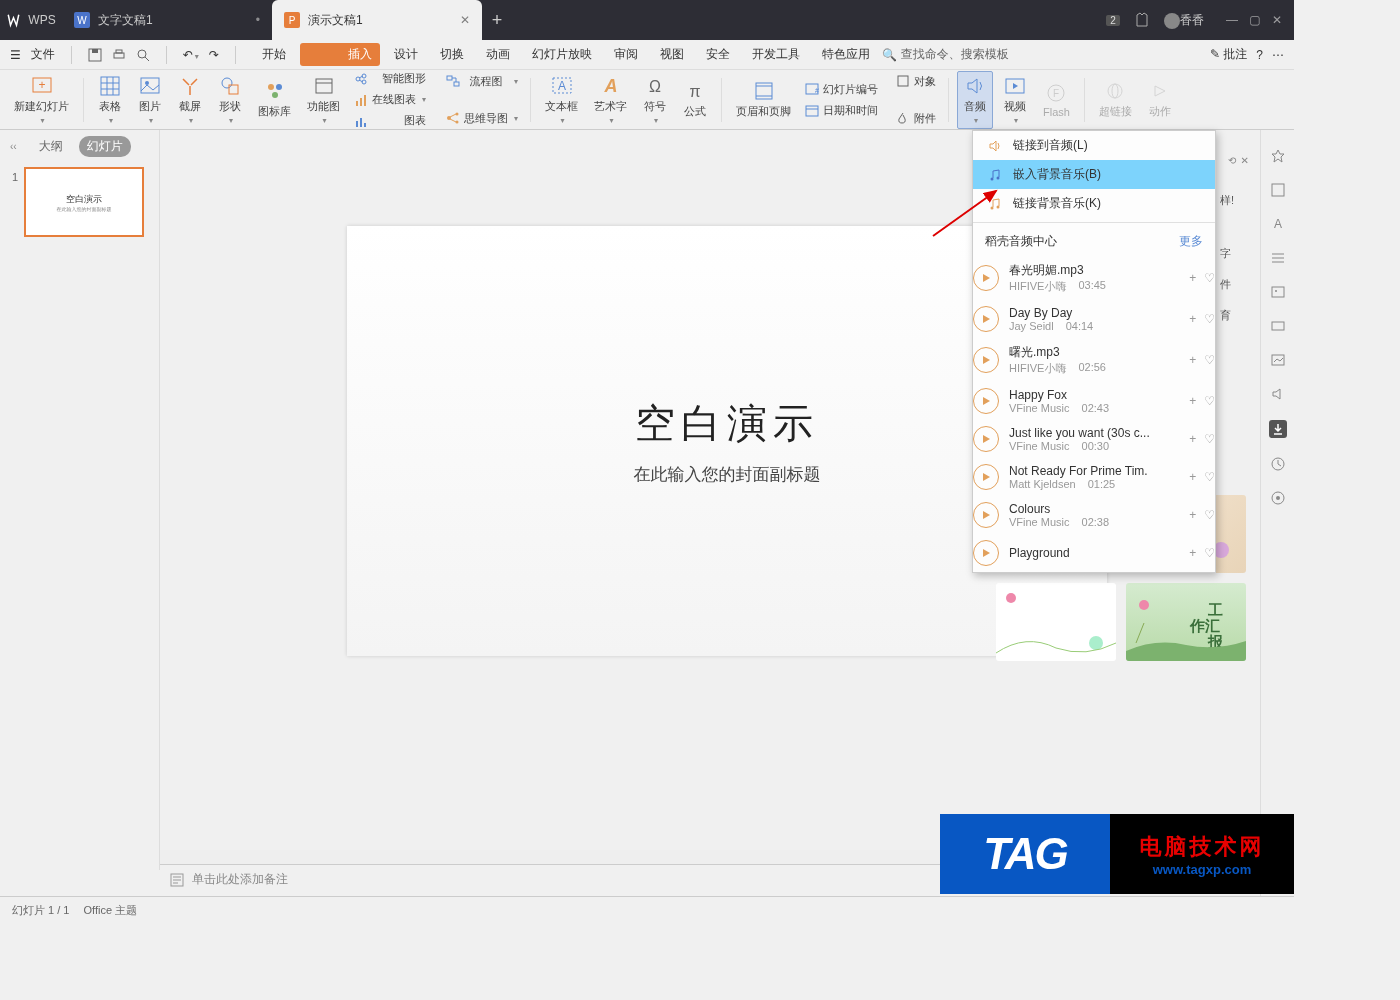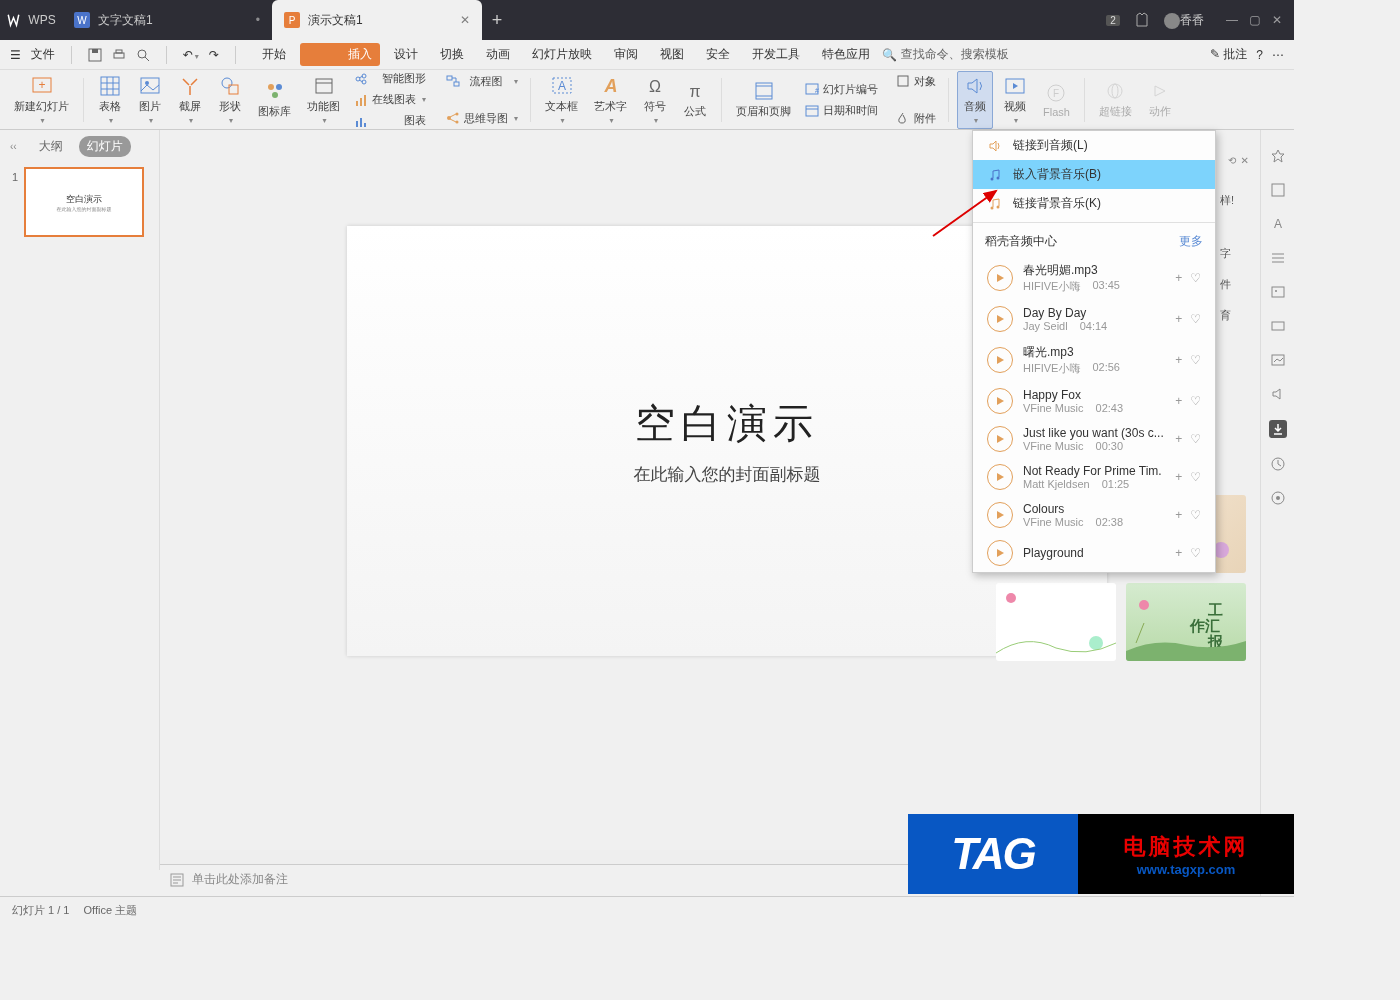--- a/index.html
+++ b/index.html
@@ -63,21 +63,21 @@
 .slide p { font-size: 17px; color: #444; }
 
 
 .dropdown { position: absolute; left: 972px; top: 130px; width: 244px; background: #fdfdfd; border: 1px solid #ccc; box-shadow: 2px 3px 8px rgba(0,0,0,0.25); z-index: 100; }
 .dd-item { display: flex; align-items: center; gap: 10px; padding: 6px 14px; cursor: pointer; font-size: 12px; }
 .dd-item:hover, .dd-item.hovered { background: #7dd3fc; }
 .dd-item .ico { width: 16px; height: 16px; display: flex; align-items: center; justify-content: center; color: #4a73c9; }
 .dd-divider { height: 1px; background: #e0e0e0; margin: 4px 0; }
 .dd-header { display: flex; justify-content: space-between; padding: 6px 12px; font-size: 12px; }
 .dd-header .more { color: #5b8bd4; cursor: pointer; }
-.audio-row { display: flex; align-items: center; padding: 6px 14px; gap: 10px; }
+.audio-row { display: flex; align-items: center; padding: 6px 0; gap: 10px; }
 .audio-play { width: 26px; height: 26px; border: 1px solid #e2a05b; border-radius: 50%; display: flex; align-items: center; justify-content: center; color: #e2a05b; flex-shrink: 0; }
 .audio-info { flex: 1; min-width: 0; }
 .audio-title { font-size: 12px; color: #333; white-space: nowrap; overflow: hidden; text-overflow: ellipsis; }
 .audio-meta { font-size: 11px; color: #999; display: flex; gap: 12px; }
 .audio-actions { display: flex; gap: 8px; color: #999; }
 
 
 .arrow { position: absolute; left: 928px; top: 181px; z-index: 101; pointer-events: none; }
 
 
@@ -92,21 +92,21 @@
 
 
 .notes-bar { position: absolute; left: 160px; right: 294px; bottom: 30px; height: 30px; background: #f0f0f0; border-top: 1px solid #ccc; display: flex; align-items: center; padding: 0 10px; gap: 8px; color: #888; font-size: 12px; }
 .scroll-h { position: absolute; left: 160px; right: 294px; bottom: 60px; height: 14px; background: #eee; }
 
 
 .statusbar { position: absolute; left: 0; right: 0; bottom: 0; height: 28px; background: #f0f0f0; border-top: 1px solid #ccc; display: flex; align-items: center; padding: 0 12px; gap: 14px; font-size: 11px; color: #666; }
 
 
 .watermark { position: absolute; right: 0; bottom: 30px; width: 386px; height: 80px; z-index: 200; display: flex; }
-.wm-left { width: 170px; background: #0857c3; display: flex; align-items: center; justify-content: center; color: #fff; font-size: 44px; font-weight: 900; font-style: italic; letter-spacing: -2px; }
+.wm-left { width: 170px; background: #0857c3; display: flex; align-items: center; justify-content: center; color: #fff; font-size: 44px; font-weight: 900; font-style: italic; letter-spacing: -2px; margin-left: 32px; }
 .wm-right { flex: 1; background: #000; display: flex; flex-direction: column; align-items: center; justify-content: center; }
 .wm-right .l1 { color: #e80000; font-size: 22px; font-weight: 700; letter-spacing: 3px; }
 .wm-right .l2 { color: #0857c3; font-size: 13px; font-weight: 700; }
 
 
 .rp-controls { position: absolute; left: 1228px; top: 155px; display: flex; gap: 4px; font-size: 10px; color: #888; z-index: 40; }
 
 svg { display: block; }
 </style>
 </head>

